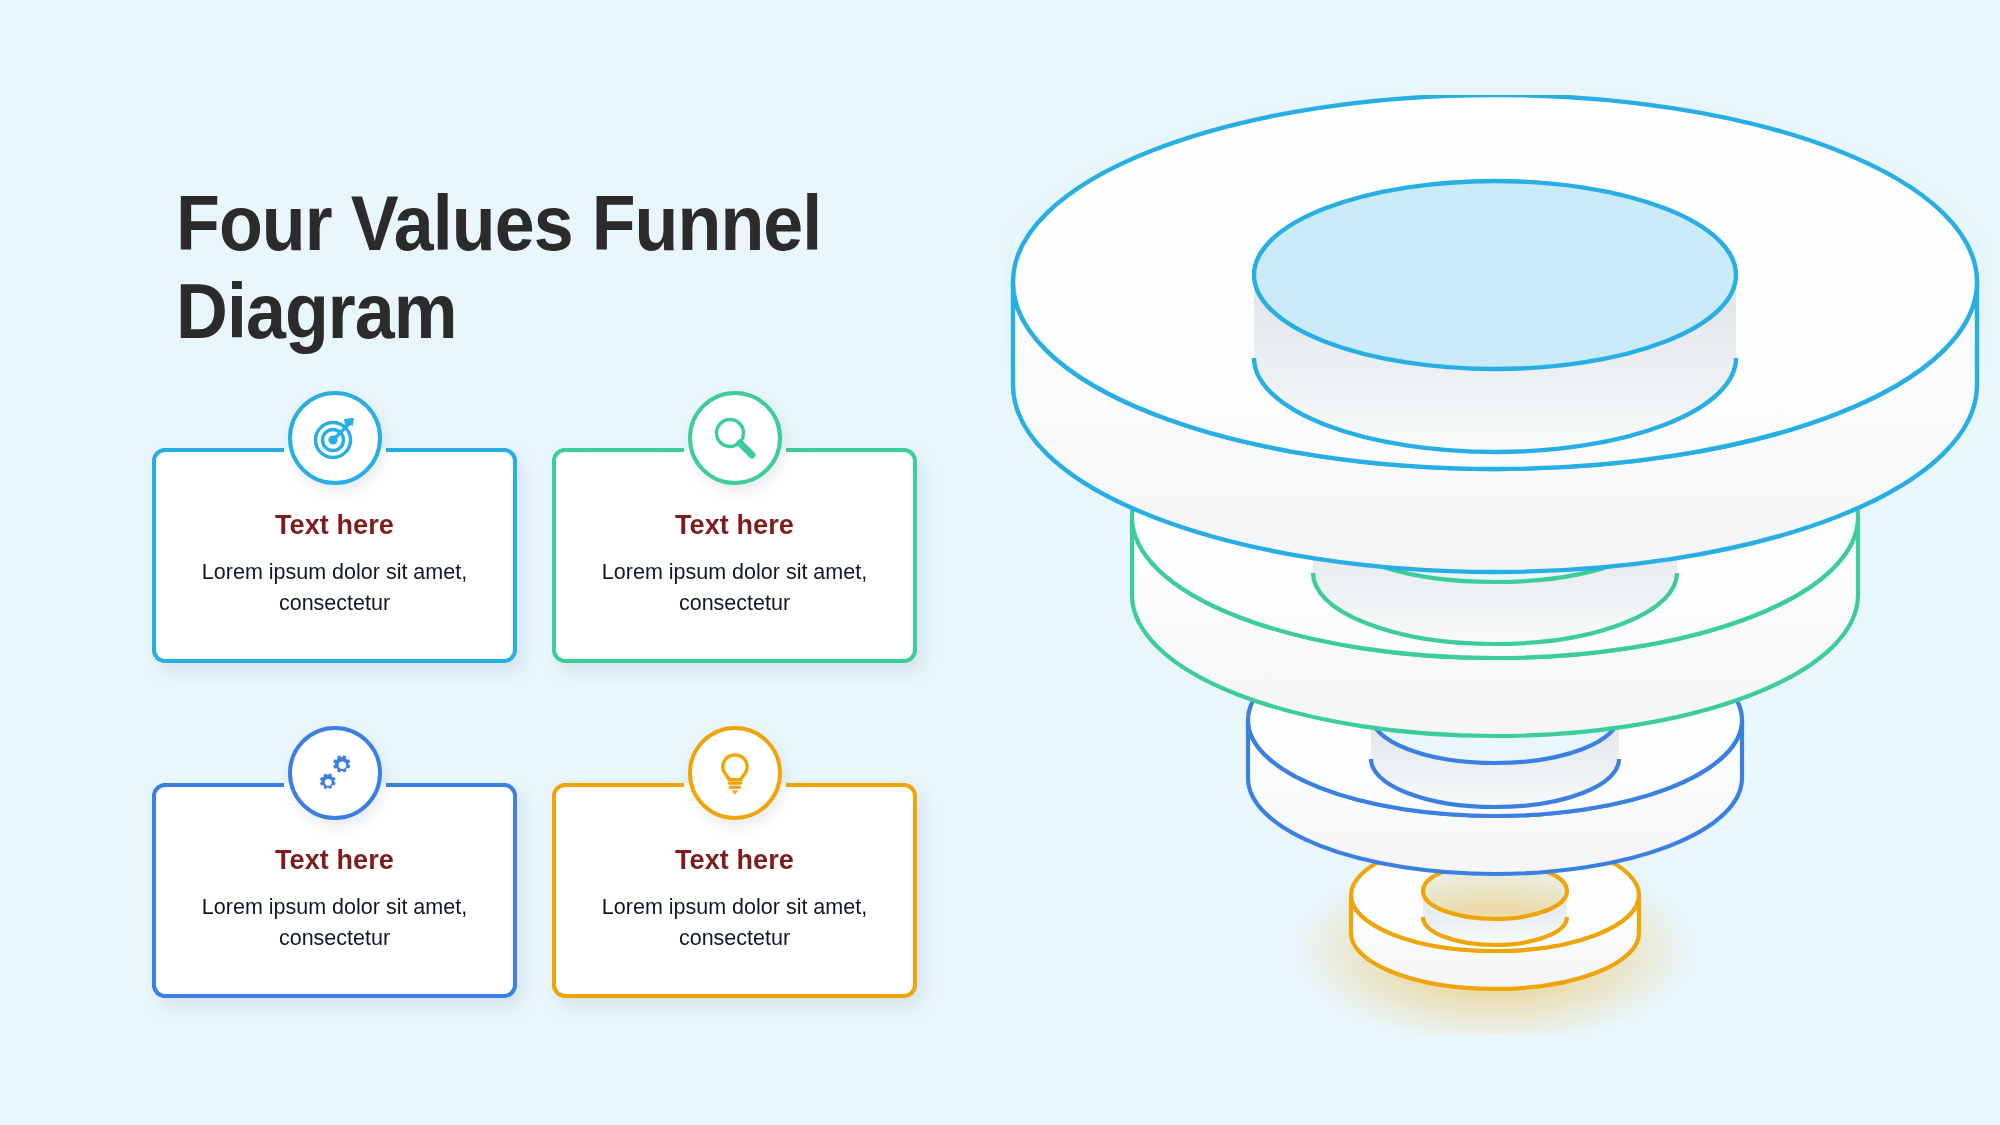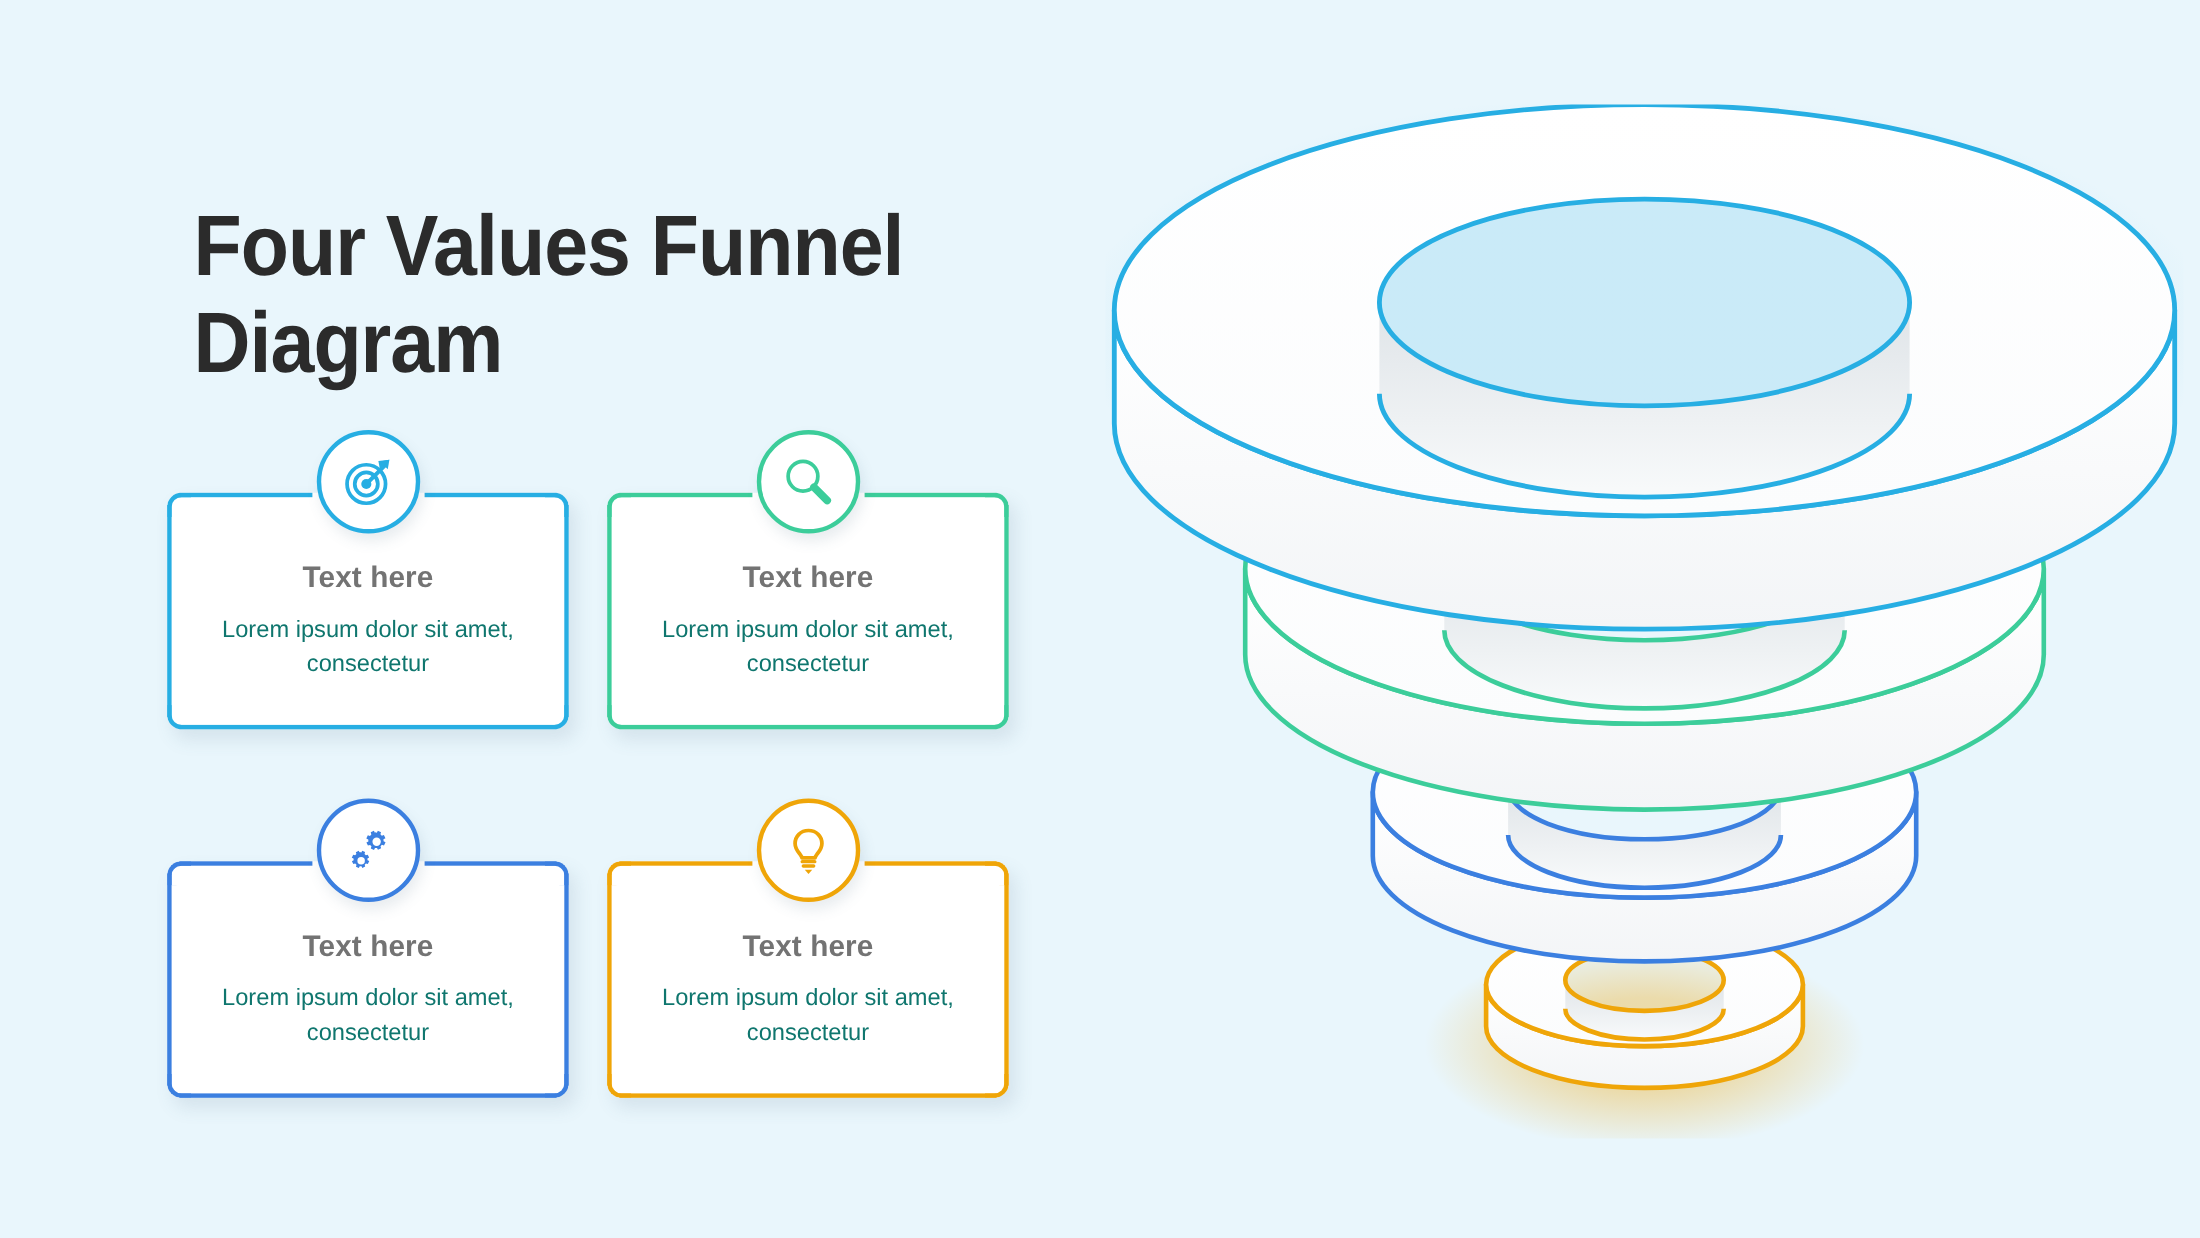--- a/index.html
+++ b/index.html
@@ -48,24 +48,24 @@
   .e-top-l {left:11px;top:0;height:4px;}
   .e-top-r {right:11px;top:0;height:4px;}
   .corner{position:absolute;width:22px;height:22px;border:4px solid currentColor;box-sizing:border-box;}
   .k-tl{left:0;top:0;border-right:0;border-bottom:0;border-top-left-radius:13px;}
   .k-tr{right:0;top:0;border-left:0;border-bottom:0;border-top-right-radius:13px;}
   .k-bl{left:0;bottom:0;border-right:0;border-top:0;border-bottom-left-radius:13px;}
   .k-br{right:0;bottom:0;border-left:0;border-top:0;border-bottom-right-radius:13px;}
 
   .card-body{position:absolute;left:0;right:0;top:62px;text-align:center;padding:0 22px;box-sizing:border-box;}
   .card-title{
-    font-size:27px;font-weight:700;color:#737373;letter-spacing:.1px;margin:0 0 16px;
+    font-size:27px;font-weight:700;color:#7f1d1d;letter-spacing:.1px;margin:0 0 16px;
   }
   .card-desc{
-    font-size:21.5px;font-weight:400;color:#0f766e;line-height:1.42;margin:0;
+    font-size:21.5px;font-weight:400;color:#0f172a;line-height:1.42;margin:0;
   }
 
   
   .badge{
     position:absolute;left:50%;top:-57px;margin-left:-47px;
     width:94px;height:94px;border-radius:50%;
     background:#ffffff;
     border:4px solid currentColor;
     box-sizing:border-box;
     display:flex;align-items:center;justify-content:center;

